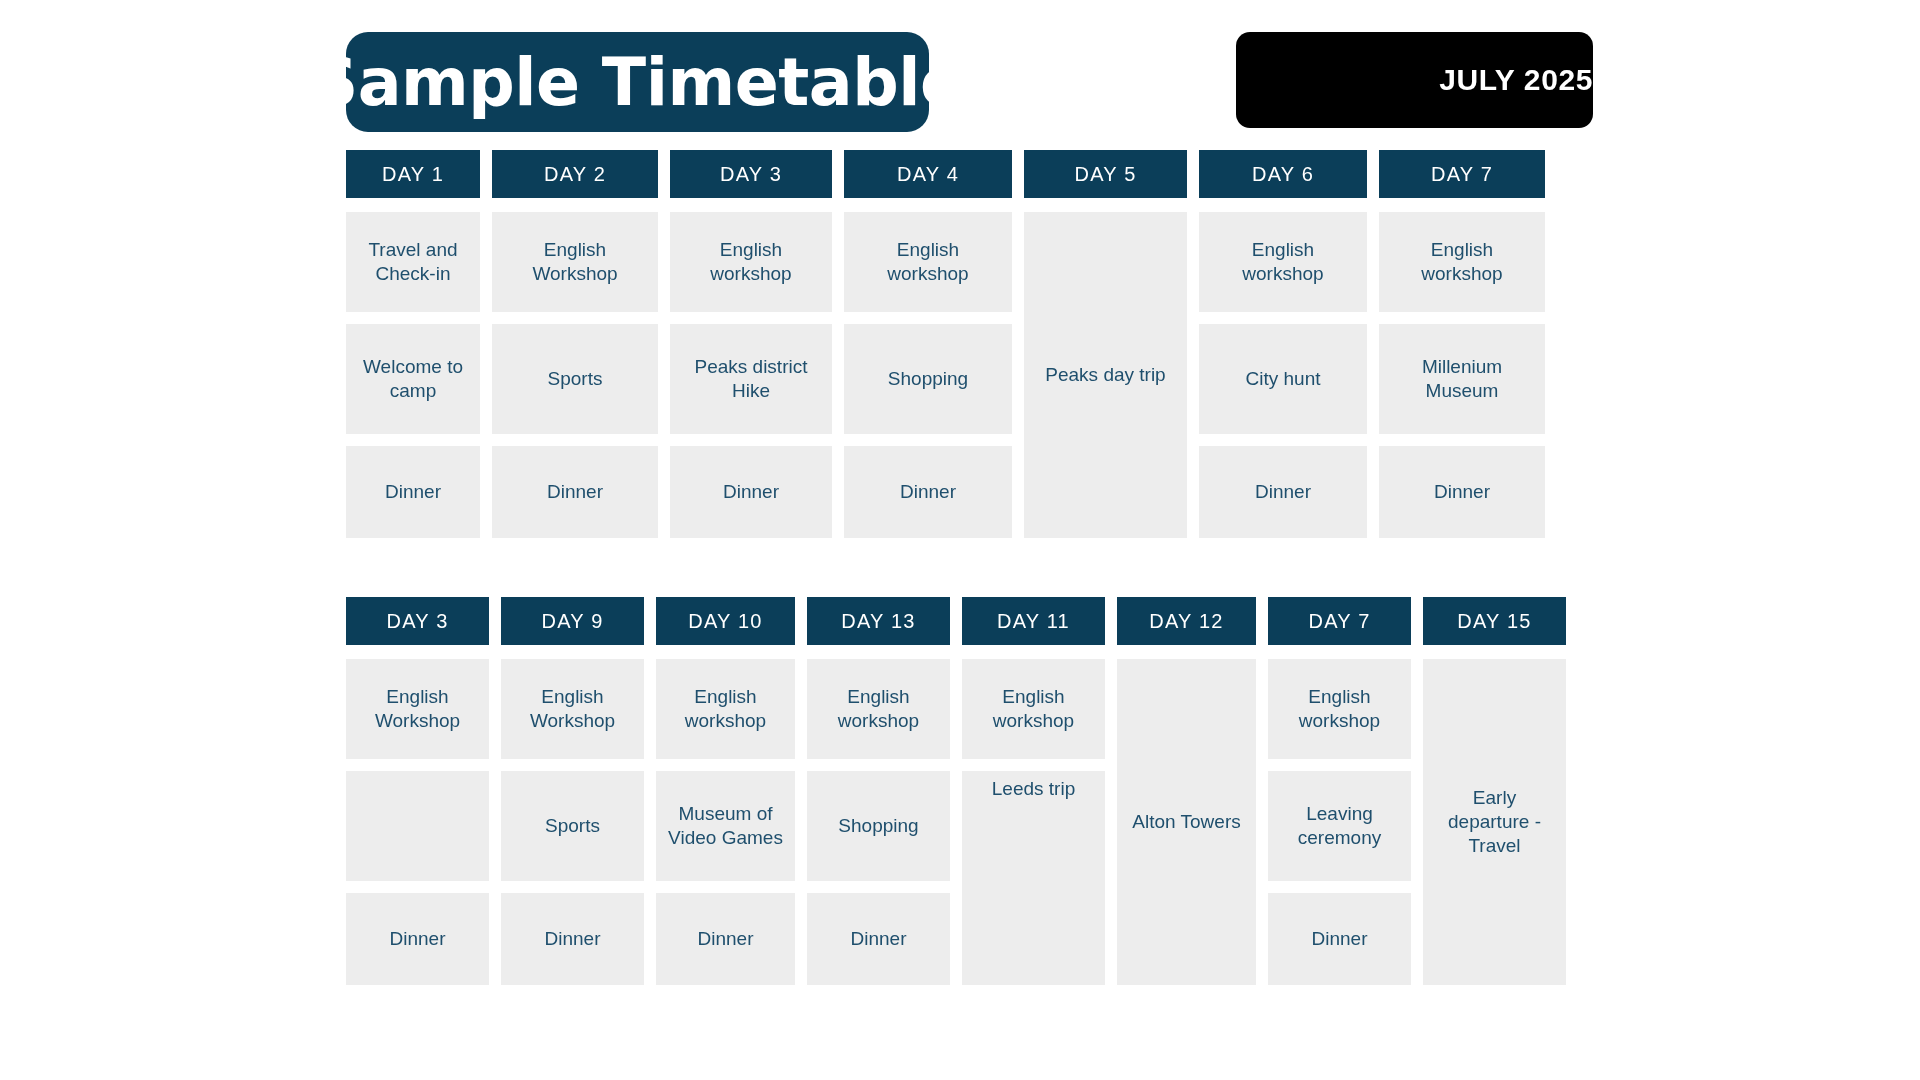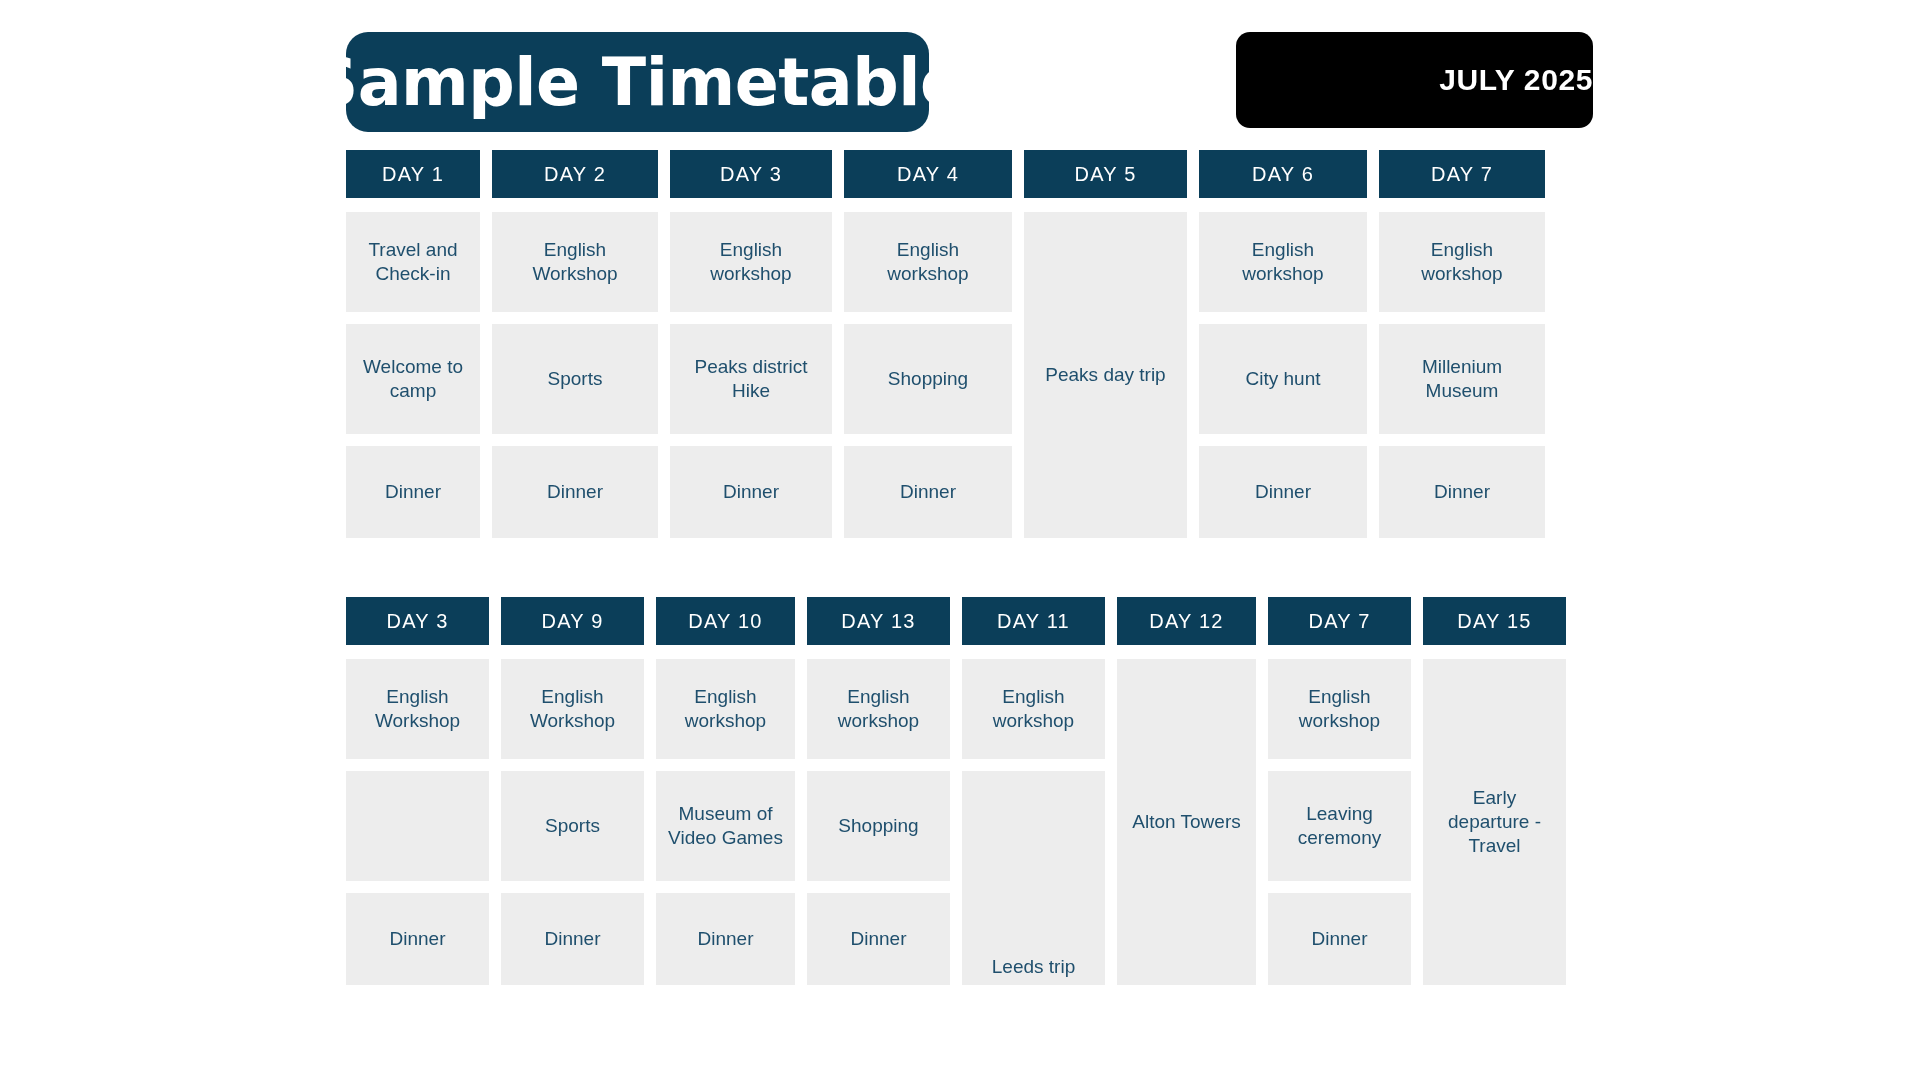--- a/index.html
+++ b/index.html
@@ -104,21 +104,21 @@
     padding: 6px 10px;
     box-sizing: border-box;
     margin-bottom: 12px;
   }
   .cell:last-child { margin-bottom: 0; }
   .cell.r1 { height: 100px; padding-left: 10px; }
   .cell.r2 { height: 110px; }
   .cell.r3 { height: 92px; }
   
   .cell.span3 { height: 326px; }
-  .cell.span2-bottom { height: 214px; align-items: flex-end; }
+  .cell.span2-bottom { height: 214px; align-items: flex-start; }
   .cell.empty { }
 
   .cell .cell-text { display: block; }
 </style>
 </head>
 <body>
 
 <div id="page">
 
   <div class="header-row">

